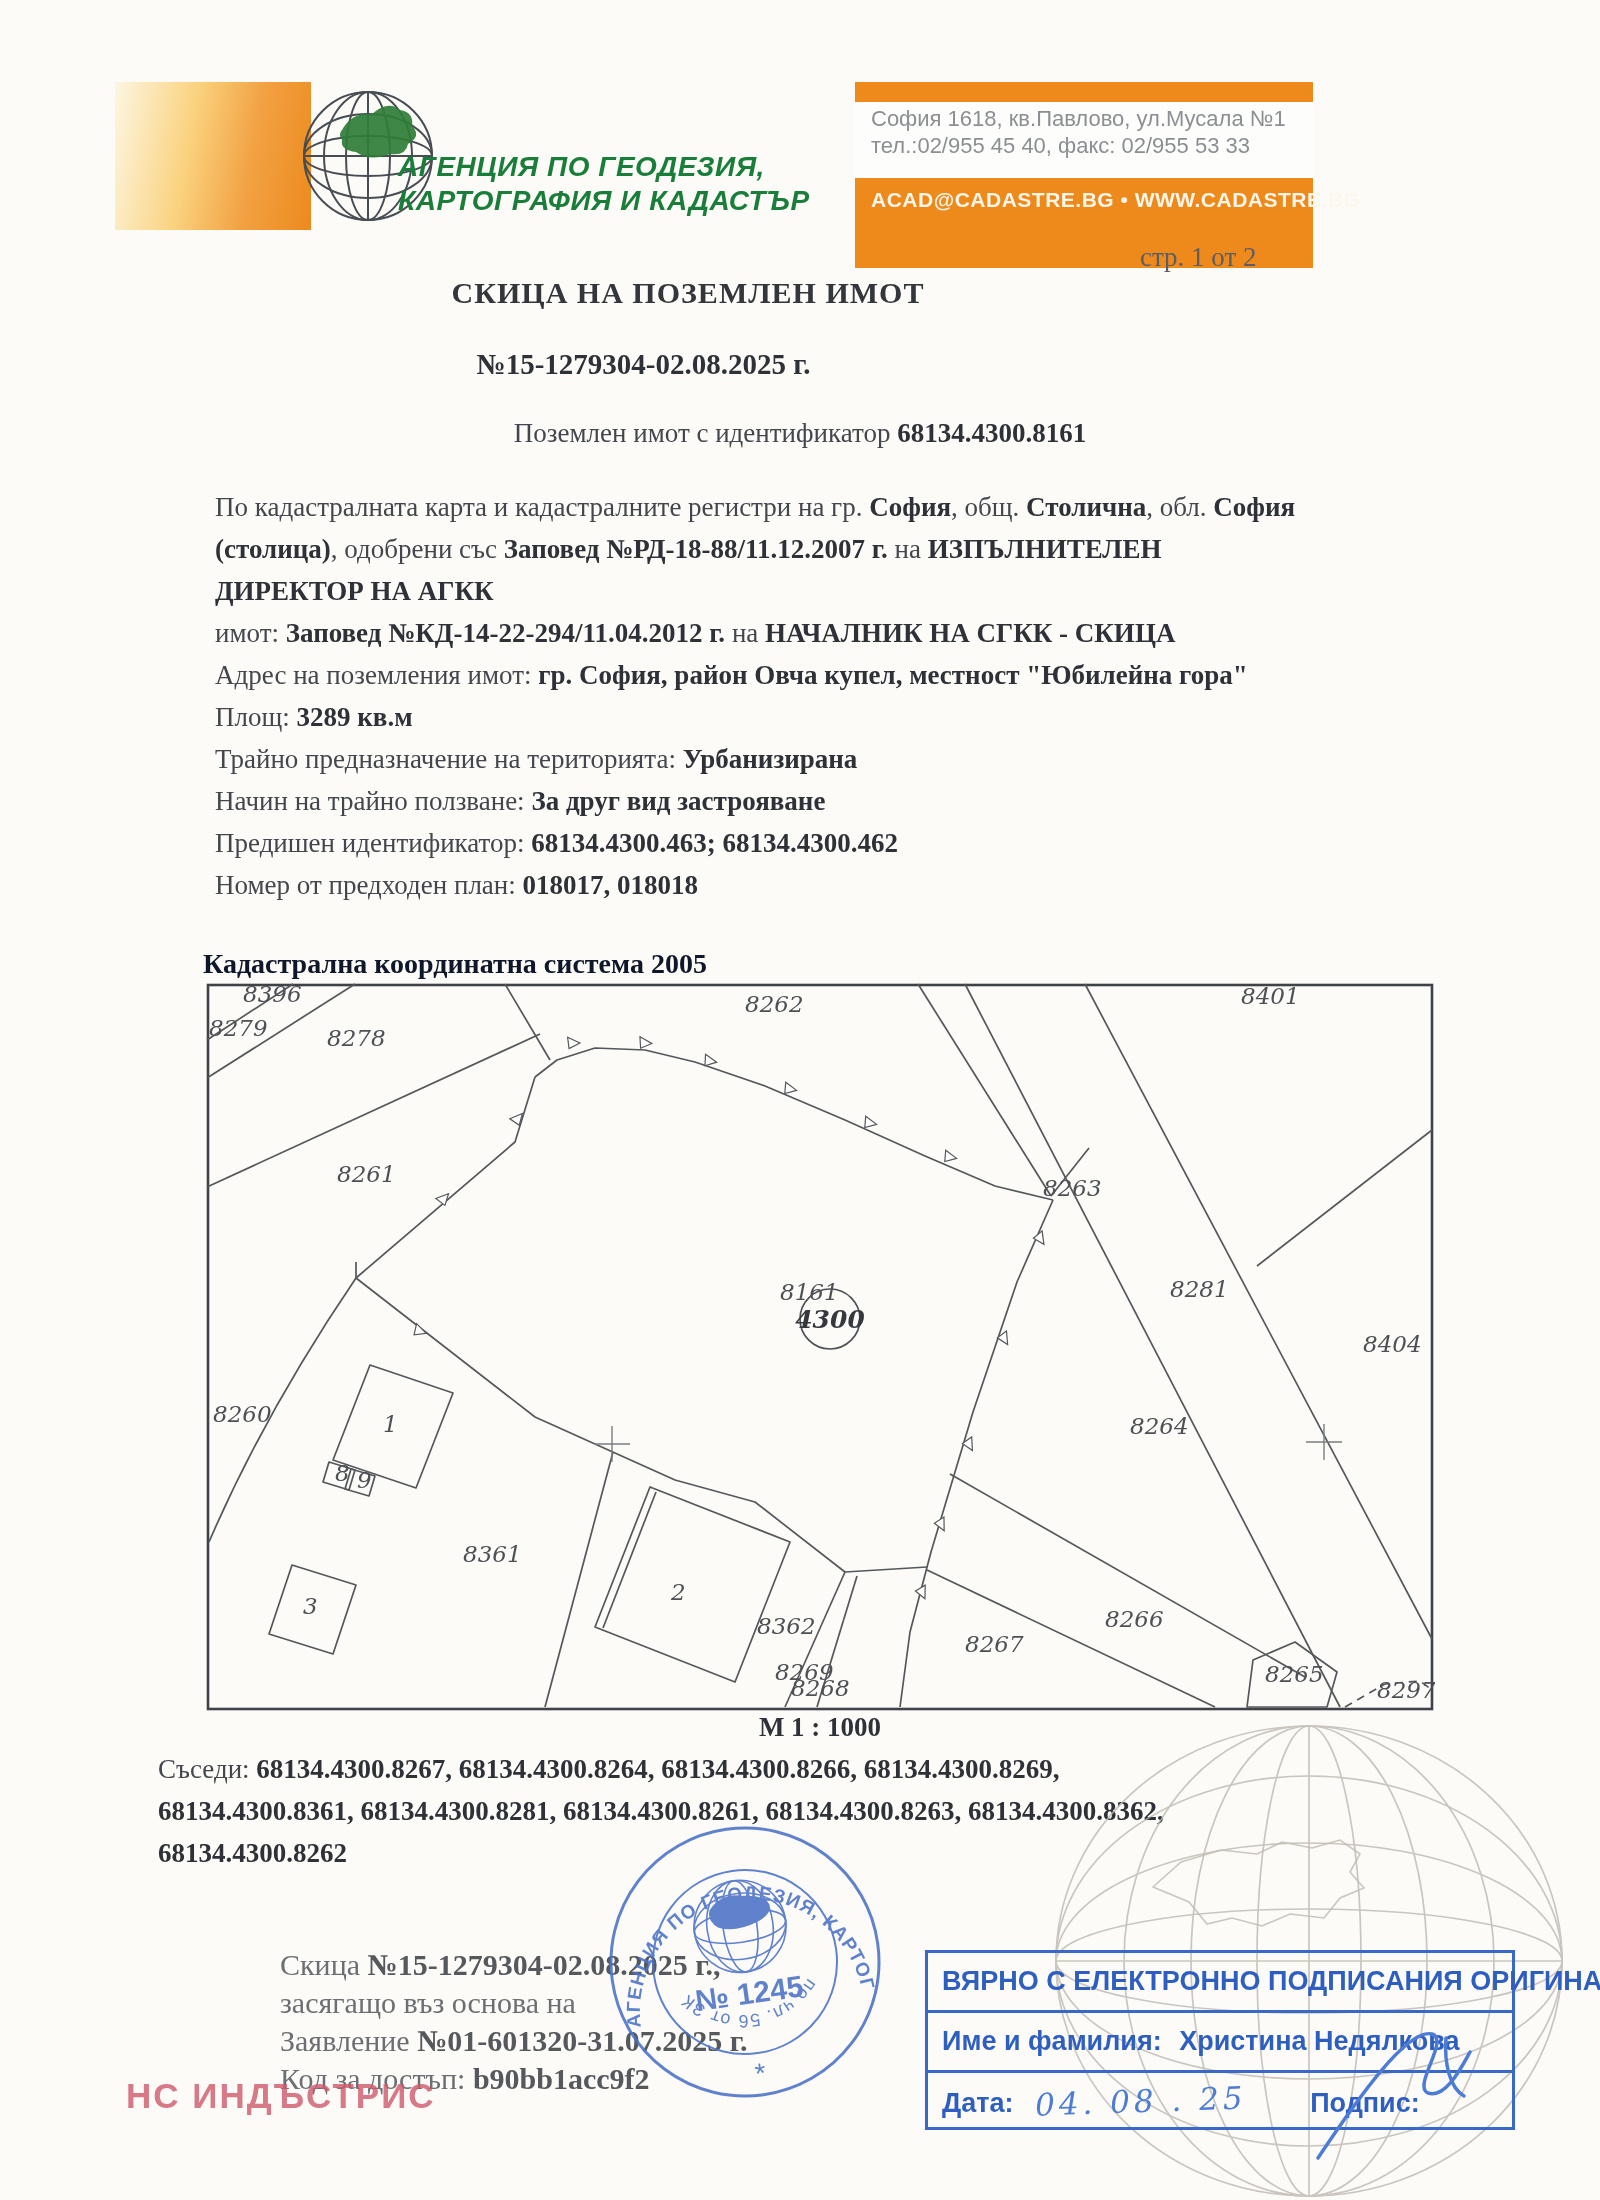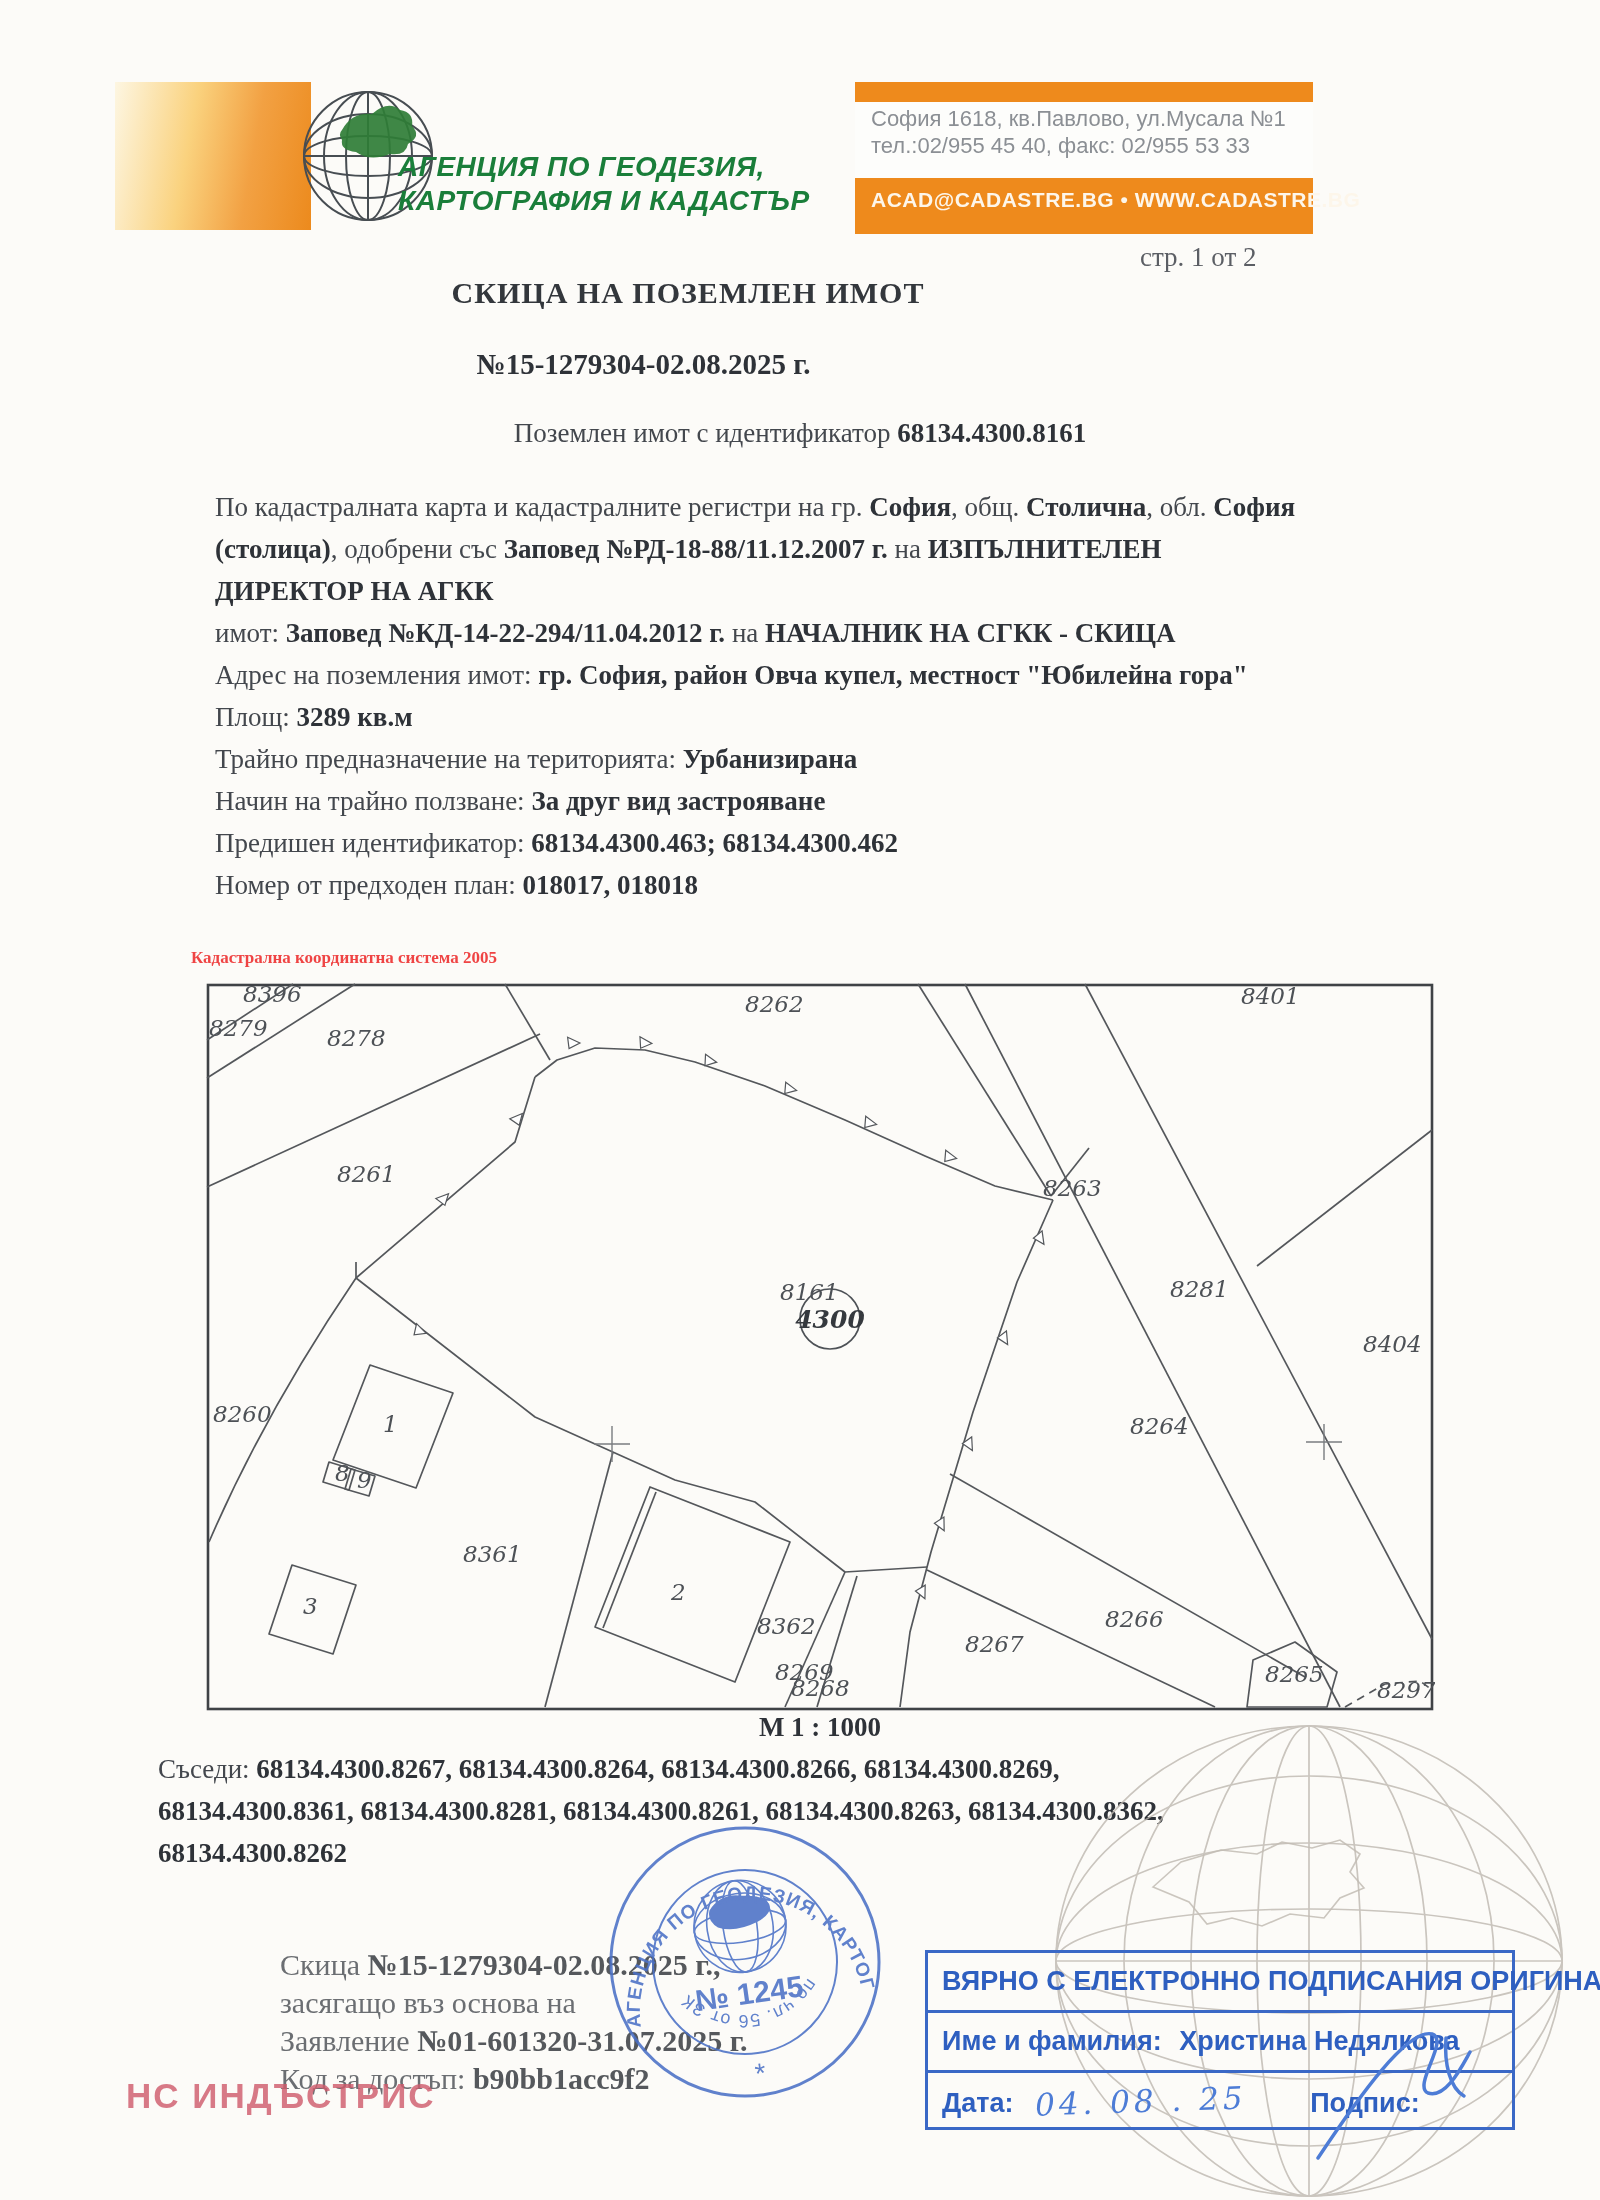--- a/index.html
+++ b/index.html
@@ -4,38 +4,38 @@
 <style>
   html,body{margin:0;padding:0;background:#e8e8e8;}
   #page{position:relative;width:1600px;height:2200px;background:#fcfbf8;overflow:hidden;
         font-family:"Liberation Serif",serif;color:#43474d;}
   .abs{position:absolute;}
   .nowrap{white-space:nowrap;}
   b{color:#2e3238;}
   
   .band-left{left:115px;top:82px;width:196px;height:148px;
      background:linear-gradient(100deg,#fdf6e2 0%,#fad27e 38%,#f2a143 68%,#ec8a1d 100%);}
-  .band-right{left:855px;top:82px;width:458px;height:152px;background:#ee8a1c;}
+  .band-right{left:855px;top:82px;width:458px;height:186px;background:#ee8a1c;}
   .addr-win{position:absolute;left:0;top:20px;width:458px;height:76px;background:#fdfdfb;}
   .addr{position:absolute;left:16px;top:3px;font-family:"Liberation Sans",sans-serif;
         font-size:22px;line-height:27px;color:#8b8f94;white-space:nowrap;}
   .acad{position:absolute;left:16px;top:106px;font-family:"Liberation Sans",sans-serif;
         font-size:21px;font-weight:bold;color:#fdf6ea;letter-spacing:.5px;white-space:nowrap;}
   .agency{left:398px;top:150px;font-family:"Liberation Sans",sans-serif;font-weight:700;
           font-style:italic;font-size:28px;line-height:34px;color:#1a7e3a;letter-spacing:.5px;}
   .pagelab{left:1140px;top:242px;width:250px;text-align:left;font-size:27px;color:#5b5e64;}
   
   .t-main{left:0;top:276px;width:1376px;text-align:center;font-size:30px;font-weight:bold;
           letter-spacing:1px;color:#33373c;}
   .t-num{left:0;top:348px;width:1287px;text-align:center;font-size:29px;font-weight:bold;color:#2e3238;}
   .t-sub{left:0;top:418px;width:1600px;text-align:center;font-size:27px;}
   
   .bodyblock{left:215px;top:486px;font-size:27px;}
   .bodyblock .ln{height:42px;line-height:42px;white-space:nowrap;}
-  .coordsys{left:191px;top:948px;font-size:17px;font-weight:bold;color:#ef4444;}
+  .coordsys{left:203px;top:948px;font-size:28px;font-weight:bold;color:#0f172a;}
   .scale{left:205px;top:1712px;width:1230px;text-align:center;font-size:27px;font-weight:bold;color:#2e3238;}
   .neigh{left:158px;top:1748px;font-size:27px;}
   .neigh .ln{height:42px;line-height:42px;white-space:nowrap;}
   .issue{left:280px;top:1946px;font-size:30px;color:#6b6e72;}
   .issue .ln{height:38px;line-height:38px;white-space:nowrap;}
   .issue b{color:#55585c;}
   .wm{left:126px;top:2076px;font-family:"Liberation Sans",sans-serif;font-weight:bold;
       font-size:35px;color:rgba(206,92,108,.82);letter-spacing:2px;}
   
   .bl{stroke:#54575b;stroke-width:1.7;fill:none;stroke-linejoin:round;}

